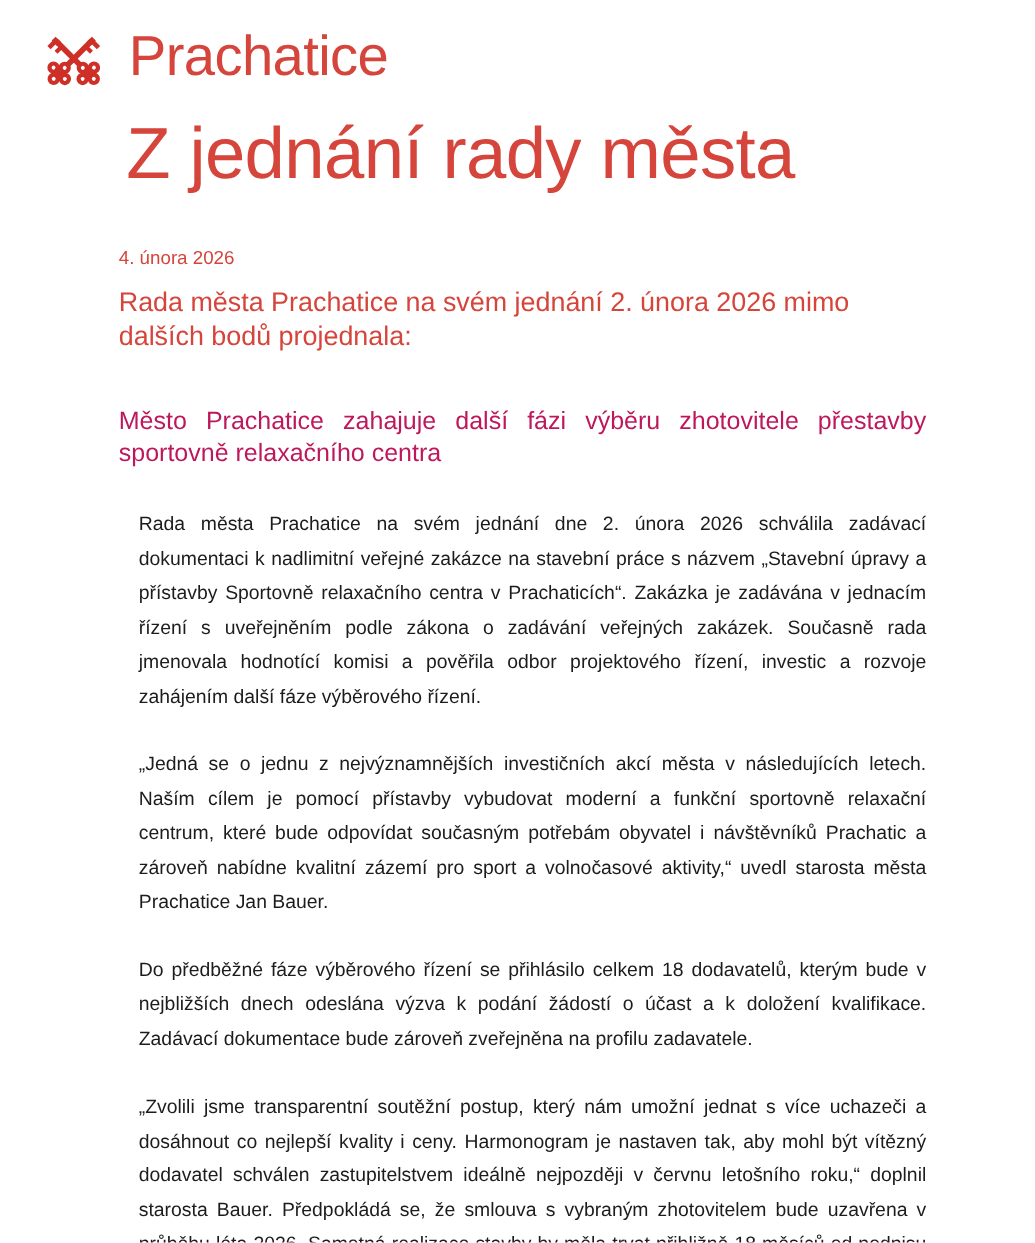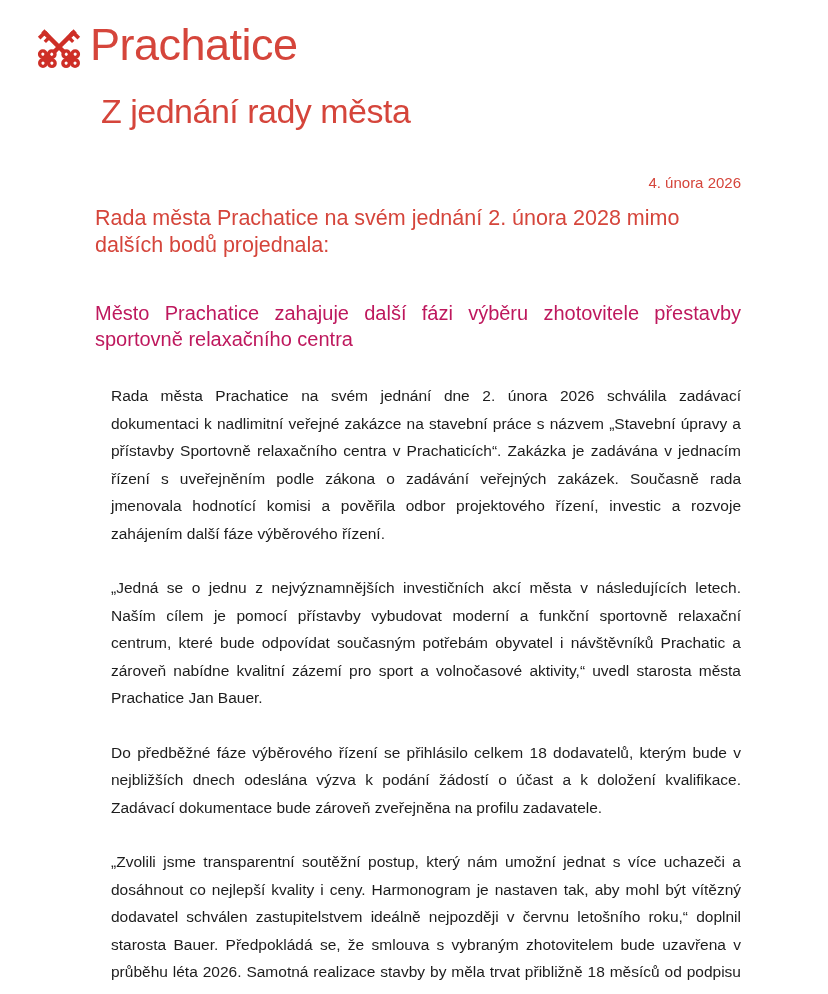--- a/index.html
+++ b/index.html
@@ -12,50 +12,50 @@
     font-family: "Liberation Sans", sans-serif;
     -webkit-font-smoothing: antialiased;
   }
   .page { width: 828px; height: 994px; }
 
   
   .brand-row {
     display: flex;
     align-items: center;
     margin: 16px 0 0 28px;
+    gap: 13px;
   }
   .logo { width: 62px; height: 62px; flex: 0 0 auto; }
   .brand-title {
     color: #d5453b;
     font-size: 45px;
     line-height: 1;
     letter-spacing: -0.5px;
     font-weight: 400;
     padding-bottom: 6px;
   }
   .doc-title {
     color: #d5453b;
-    font-size: 34px;
+    font-size: 58px;
     line-height: 1;
     letter-spacing: -0.5px;
     font-weight: 400;
     margin: 16px 0 0 101px;
   }
 
   
   .content {
     margin: 46px 87px 0 95px;
     width: 646px;
   }
   .doc-date {
     color: #d5453b;
     font-size: 15px;
     line-height: 1.2;
     margin: 0 0 13px 0;
-    text-align: right;
   }
   .intro {
     color: #d5453b;
     font-size: 21.5px;
     line-height: 27px;
     margin: 0 0 41px 0;
     font-weight: 400;
   }
   .section-heading {
     color: #be185d;
@@ -105,21 +105,21 @@
     </svg>
     <div class="brand-title">Prachatice</div>
   </div>
 
   <div class="doc-title">Z jednání rady města</div>
 
   <div class="content">
 
     <div class="doc-date">4. února 2026</div>
 
-    <div class="intro">Rada města Prachatice na svém jednání 2. února 2028 mimo dalších bodů projednala:</div>
+    <div class="intro">Rada města Prachatice na svém jednání 2. února 2026 mimo dalších bodů projednala:</div>
 
     <div class="section">
       <div class="section-heading">Město Prachatice zahajuje další fázi výběru zhotovitele přestavby sportovně relaxačního centra</div>
       <p class="para">Rada města Prachatice na svém jednání dne 2. února 2026 schválila zadávací dokumentaci k nadlimitní veřejné zakázce na stavební práce s názvem „Stavební úpravy a přístavby Sportovně relaxačního centra v Prachaticích“. Zakázka je zadávána v jednacím řízení s uveřejněním podle zákona o zadávání veřejných zakázek. Současně rada jmenovala hodnotící komisi a pověřila odbor projektového řízení, investic a rozvoje zahájením další fáze výběrového řízení.</p>
       <p class="para">„Jedná se o jednu z nejvýznamnějších investičních akcí města v následujících letech. Naším cílem je pomocí přístavby vybudovat moderní a funkční sportovně relaxační centrum, které bude odpovídat současným potřebám obyvatel i návštěvníků Prachatic a zároveň nabídne kvalitní zázemí pro sport a volnočasové aktivity,“ uvedl starosta města Prachatice Jan Bauer.</p>
       <p class="para">Do předběžné fáze výběrového řízení se přihlásilo celkem 18 dodavatelů, kterým bude v nejbližších dnech odeslána výzva k podání žádostí o účast a k doložení kvalifikace. Zadávací dokumentace bude zároveň zveřejněna na profilu zadavatele.</p>
       <p class="para">„Zvolili jsme transparentní soutěžní postup, který nám umožní jednat s více uchazeči a dosáhnout co nejlepší kvality i ceny. Harmonogram je nastaven tak, aby mohl být vítězný dodavatel schválen zastupitelstvem ideálně nejpozději v červnu letošního roku,“ doplnil starosta Bauer. Předpokládá se, že smlouva s vybraným zhotovitelem bude uzavřena v průběhu léta 2026. Samotná realizace stavby by měla trvat přibližně 18 měsíců od podpisu smlouvy.</p>
     </div>
 
   </div>

